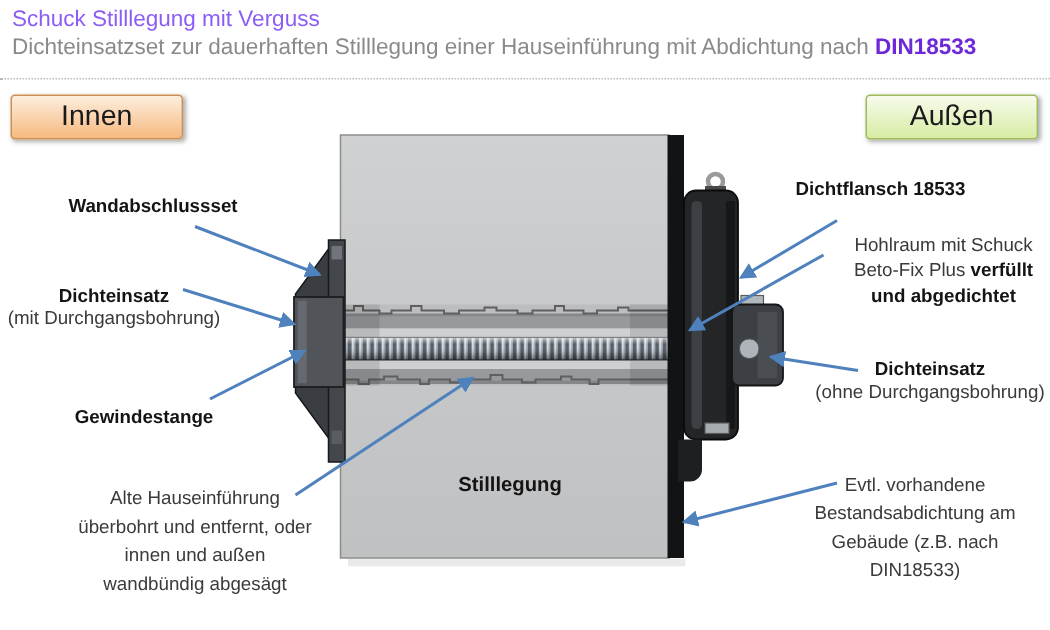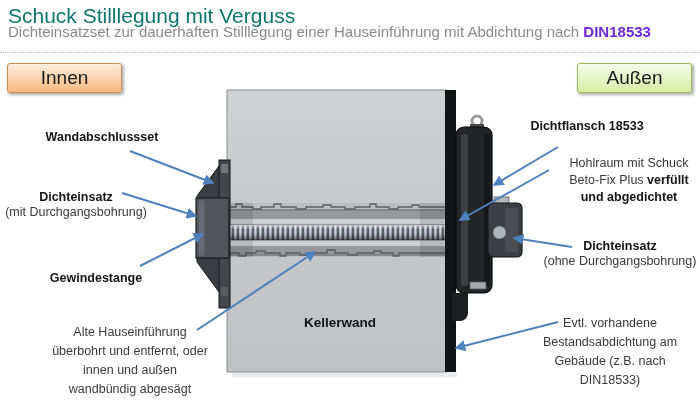--- a/index.html
+++ b/index.html
@@ -1,21 +1,21 @@
 <!DOCTYPE html>
 <html><head>
 <meta charset="utf-8">
 <style>
   html,body{margin:0;padding:0;}
   body{width:700px;height:420px;overflow:hidden;background:#fff;
        font-family:"Liberation Sans","DejaVu Sans",sans-serif;position:relative;}
   .page{position:absolute;inset:0;width:700px;height:420px;}
 
   
-  .title{position:absolute;left:8px;top:4px;font-size:21px;color:#0f766e;white-space:nowrap;}
+  .title{position:absolute;left:8px;top:4px;font-size:15px;color:#8b5cf6;white-space:nowrap;}
   .subtitle{position:absolute;left:8px;top:23px;font-size:15px;color:#8a8a8a;white-space:nowrap;}
   .subtitle .din{font-weight:bold;color:#6d28d9;}
   .sep{position:absolute;left:0;top:52px;width:700px;border-top:1px dotted #b9b9b9;}
 
   
   .zone{position:absolute;top:63px;width:113px;height:28px;line-height:28px;text-align:center;
         font-size:19px;color:#1a1a1a;border-radius:3px;
         box-shadow:1.5px 1.5px 3px rgba(110,110,110,.55);}
   .zone.innen{left:7px;border:1px solid #cd8f52;background:linear-gradient(#fdeede,#f6b97f);}
   .zone.aussen{left:577px;border:1px solid #9db95a;background:linear-gradient(#f6fbec,#d8eca4);}
@@ -141,21 +141,21 @@
 
   <div class="lbl b" style="left:20px;top:271px;width:152px;">Gewindestange</div>
 
   <div class="lbl lh19" style="left:28px;top:323px;width:204px;">
     <div>Alte Hauseinführung</div>
     <div>überbohrt und entfernt, oder</div>
     <div>innen und außen</div>
     <div>wandbündig abgesägt</div>
   </div>
 
-  <div class="lbl b" style="left:278px;top:315px;width:124px;font-size:13.5px;">Kellerwand</div>
+  <div class="lbl b" style="left:278px;top:315px;width:124px;font-size:13.5px;">Stilllegung</div>
 
   <div class="lbl b" style="left:518px;top:119px;width:138px;">Dichtflansch 18533</div>
 
   <div class="lbl lh17" style="left:560px;top:155px;width:138px;">
     <div>Hohlraum mit Schuck</div>
     <div><span>Beto-Fix Plus </span><span class="b">verfüllt</span></div>
     <div class="b">und abgedichtet</div>
   </div>
 
   <div class="lbl" style="left:540px;top:239px;width:160px;">

